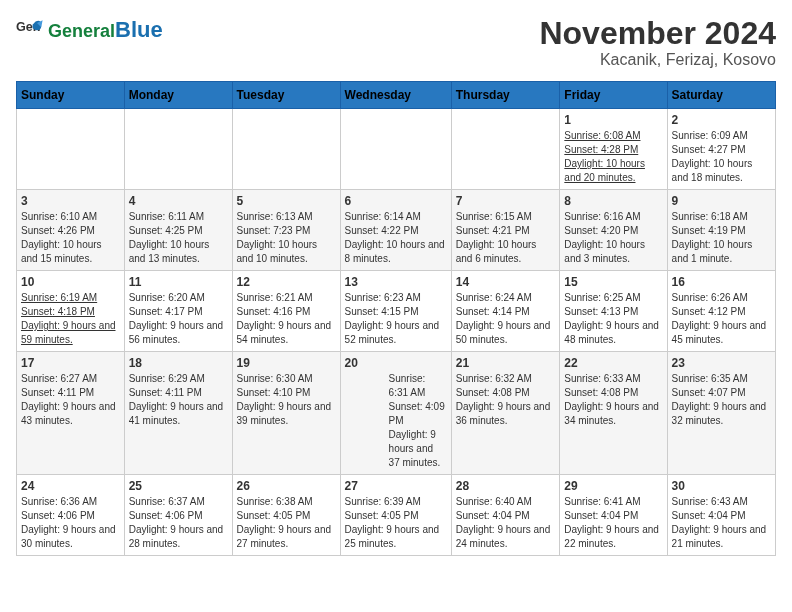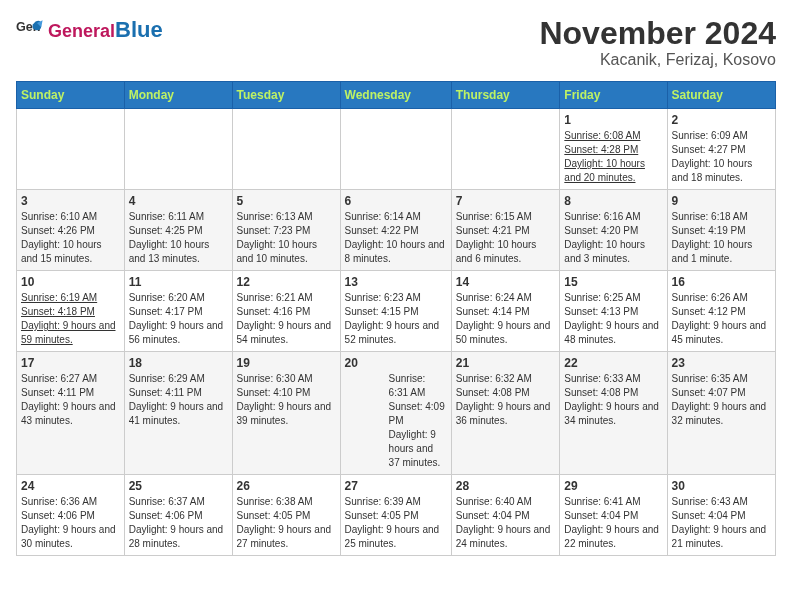--- a/index.html
+++ b/index.html
@@ -39,21 +39,21 @@
       font-weight: normal;
       color: #555;
     }
     .calendar {
       width: 100%;
       border-collapse: collapse;
       font-size: 11px;
     }
     .calendar thead tr th {
       background-color: #2878c0;
-      color: #bef264;
+      color: #000000;
       padding: 6px 4px;
       text-align: left;
       font-size: 12px;
       border: 1px solid #1a60a8;
     }
     .calendar tbody tr td {
       vertical-align: top;
       border: 1px solid #ccc;
       padding: 4px;
       width: 113px;
@@ -83,21 +83,21 @@
 <body>
 
 <div class="header">
   <div class="logo">
     <svg class="logo-icon" viewBox="0 0 40 40" xmlns="http://www.w3.org/2000/svg">
       <text x="0" y="22" font-size="18" font-weight="bold" fill="#333">Gen</text>
       <path d="M28 8 Q36 4 36 14 Q36 22 28 20 Q22 18 24 12 Z" fill="#1a6faf"></path>
       <path d="M30 10 L38 6 L36 16 Z" fill="#4499dd"></path>
     </svg>
     <div>
-      <span style="font-size:18px;font-weight:bold;color:#be185d;">General</span><span style="font-size:22px;font-weight:bold;color:#1a6faf;margin-top:34px;">Blue</span>
+      <span style="font-size:18px;font-weight:bold;color:#15803d;">General</span><span style="font-size:22px;font-weight:bold;color:#1a6faf;margin-top:34px;">Blue</span>
     </div>
   </div>
   <div class="title-block">
     <h1>November 2024</h1>
     <h2>Kacanik, Ferizaj, Kosovo</h2>
   </div>
 </div>
 
 <table class="calendar">
   <thead>

